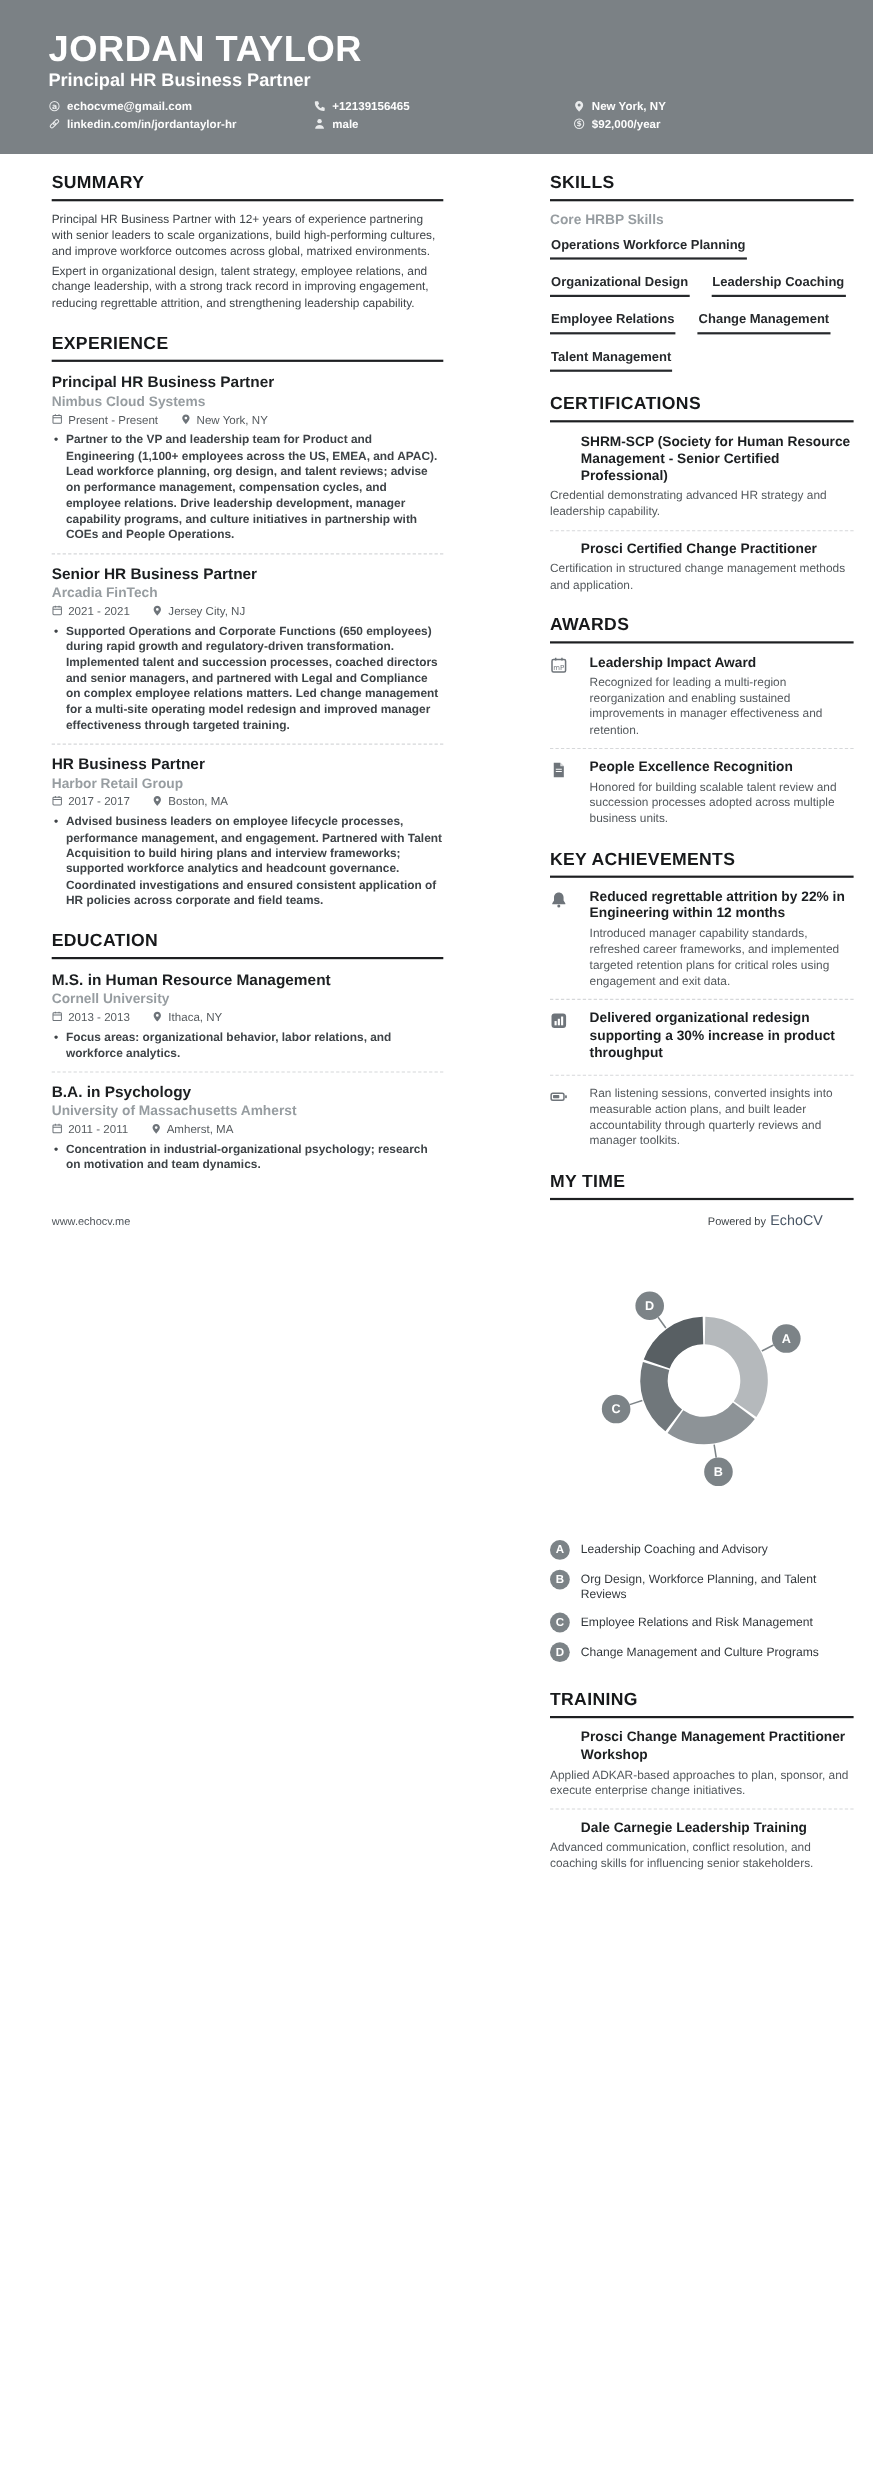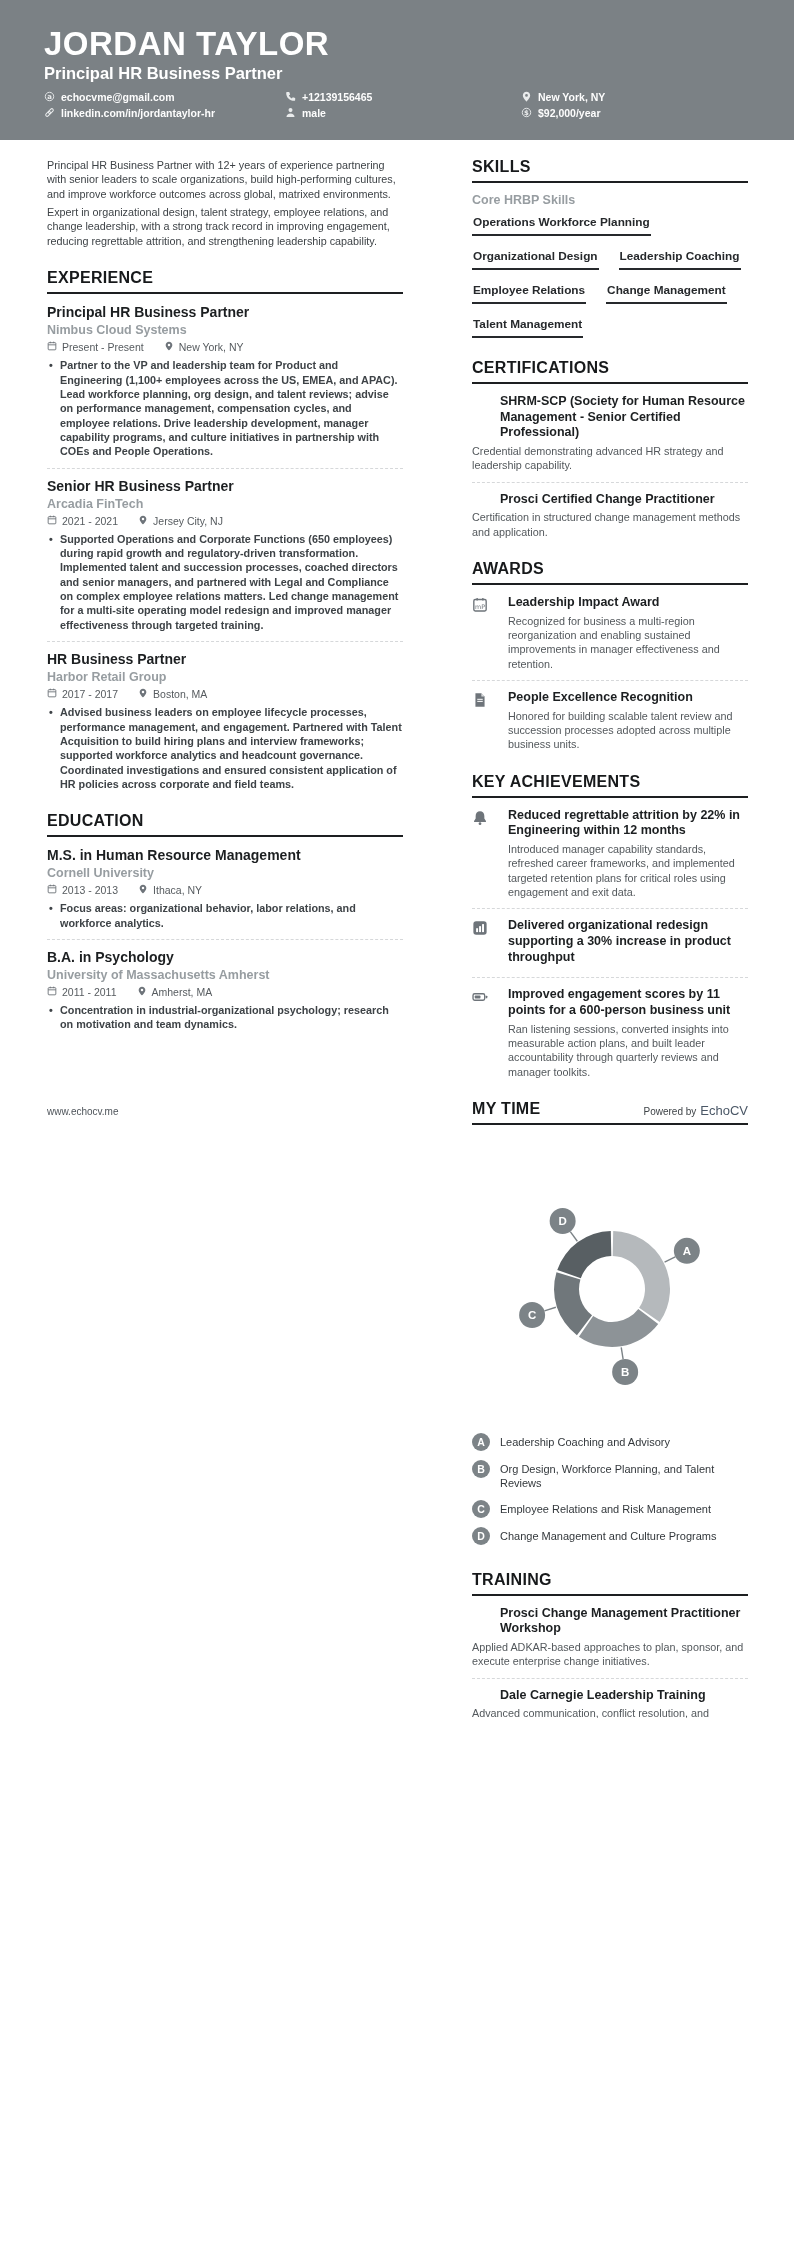--- a/index.html
+++ b/index.html
@@ -11,21 +11,21 @@
   .hdr { position:absolute; top:0; left:0; right:0; height:140px; background:#7b8185; color:#fff; padding:27px 44px 0 44px; }
   .hdr h1 { font-size:33px; font-weight:800; letter-spacing:.5px; line-height:1.05; }
   .hdr .sub { font-size:16.5px; font-weight:700; margin-top:2px; }
   .contacts { margin-top:8px; display:grid; grid-template-columns:241px 236px auto; row-gap:4px; }
   .contact { display:flex; align-items:center; gap:6px; font-size:10.5px; font-weight:700; color:#fdfdfd; }
   .contact .ic { color:#e9ebec; display:inline-flex; }
   .ic svg { display:block; }
 
   
   .col-left  { position:absolute; left:47px;  top:158px; width:356px; }
-  .col-right { position:absolute; left:472px; top:158px; width:276px; }
+  .col-right { position:absolute; left:500px; top:158px; width:276px; }
 
   section { margin-bottom:21px; }
   h2 { font-size:16px; font-weight:800; color:#17191b; letter-spacing:.3px; border-bottom:2.5px solid #1d1f21; padding-bottom:5px; margin-bottom:10px; }
 
   p.body, li.body, .desc { font-size:10.8px; line-height:1.33; color:#3e4347; }
   p.body + p.body { margin-top:4px; }
 
   .entry h3 { font-size:14px; font-weight:700; color:#1c1f21; margin-bottom:3px; }
   .entry .company { font-size:12.5px; font-weight:700; color:#979da1; margin-bottom:4px; }
   .meta { display:flex; gap:20px; align-items:center; font-size:10.5px; color:#565b5f; margin-bottom:5px; }
@@ -184,20 +184,21 @@
             </svg>
           </span>
           <span>$92,000/year</span>
         </div>
     </div>
   </header>
 
   <div class="col-left">
 
     <section>
+      <h2>SUMMARY</h2>
       <p class="body">Principal HR Business Partner with 12+ years of experience partnering with senior leaders to scale organizations, build high-performing cultures, and improve workforce outcomes across global, matrixed environments.</p>
       <p class="body">Expert in organizational design, talent strategy, employee relations, and change leadership, with a strong track record in improving engagement, reducing regrettable attrition, and strengthening leadership capability.</p>
     </section>
 
     <section>
       <h2>EXPERIENCE</h2>
 
       <article class="entry">
         <h3>Principal HR Business Partner</h3>
         <div class="company">Nimbus Cloud Systems</div>
@@ -366,21 +367,21 @@
     </section>
 
     <section>
       <h2>AWARDS</h2>
       <div class="irow">
         <span class="badge"><svg width="16" height="16">
               <use href="#i-calaward"></use>
             </svg></span>
         <div>
           <h3>Leadership Impact Award</h3>
-          <p class="desc">Recognized for business a multi-region reorganization and enabling sustained improvements in manager effectiveness and retention.</p>
+          <p class="desc">Recognized for leading a multi-region reorganization and enabling sustained improvements in manager effectiveness and retention.</p>
         </div>
       </div>
       <div class="sep"></div>
       <div class="irow">
         <span class="badge"><svg width="16" height="16">
               <use href="#i-doc"></use>
             </svg></span>
         <div>
           <h3>People Excellence Recognition</h3>
           <p class="desc">Honored for building scalable talent review and succession processes adopted across multiple business units.</p>
@@ -407,21 +408,20 @@
         <div>
           <h3>Delivered organizational redesign supporting a 30% increase in product throughput</h3>
         </div>
       </div>
       <div class="sep"></div>
       <div class="irow">
         <span class="badge"><svg width="16" height="16">
               <use href="#i-battery"></use>
             </svg></span>
         <div>
-          <h3>Improved engagement scores by 11 points for a 600-person business unit</h3>
           <p class="desc">Ran listening sessions, converted insights into measurable action plans, and built leader accountability through quarterly reviews and manager toolkits.</p>
         </div>
       </div>
     </section>
 
     <section>
       <h2>MY TIME</h2>
 
       <div class="chart-wrap">
         <svg id="donut" viewBox="0 0 276 240" width="276" height="240">

